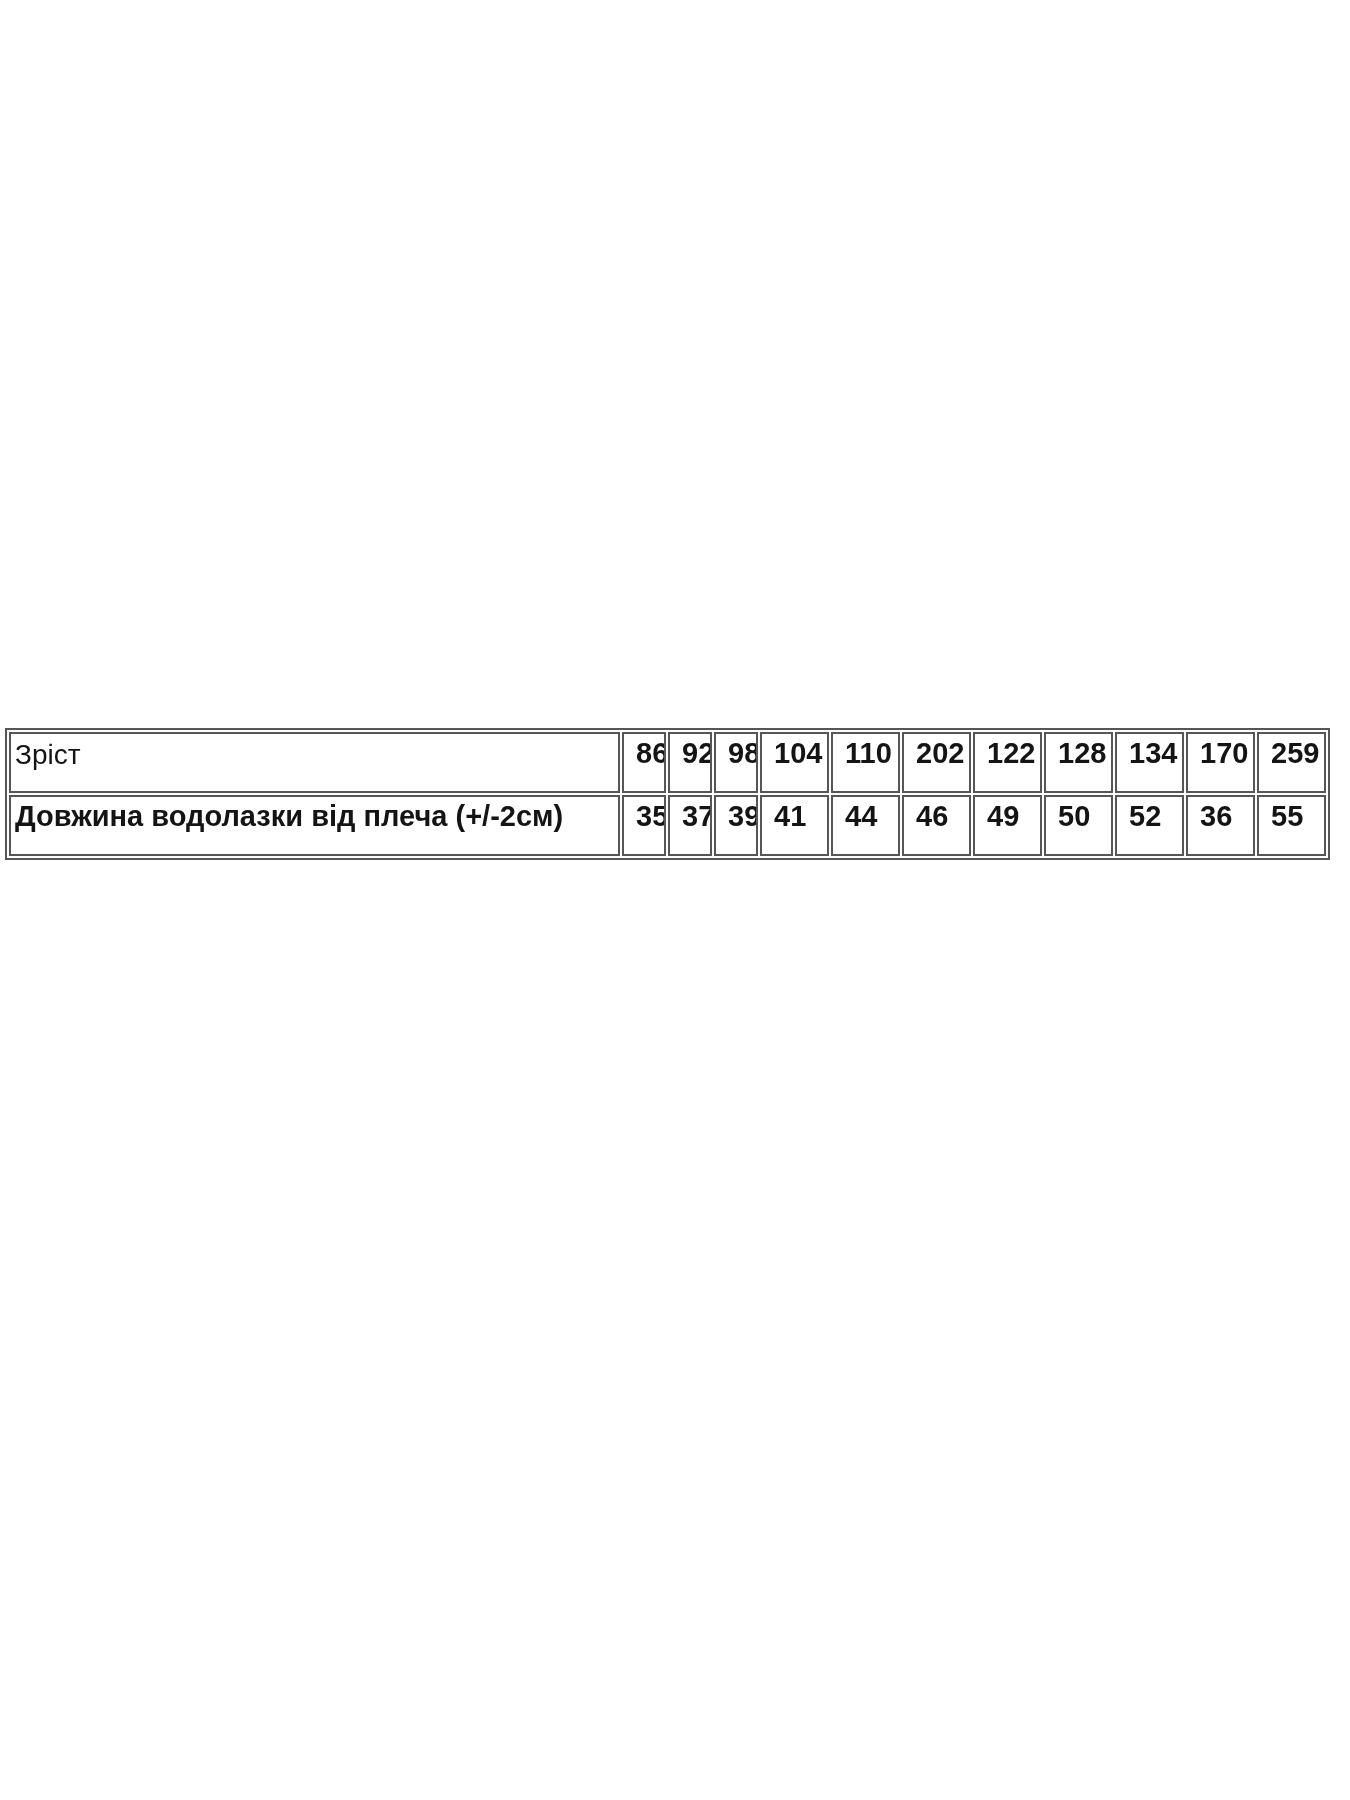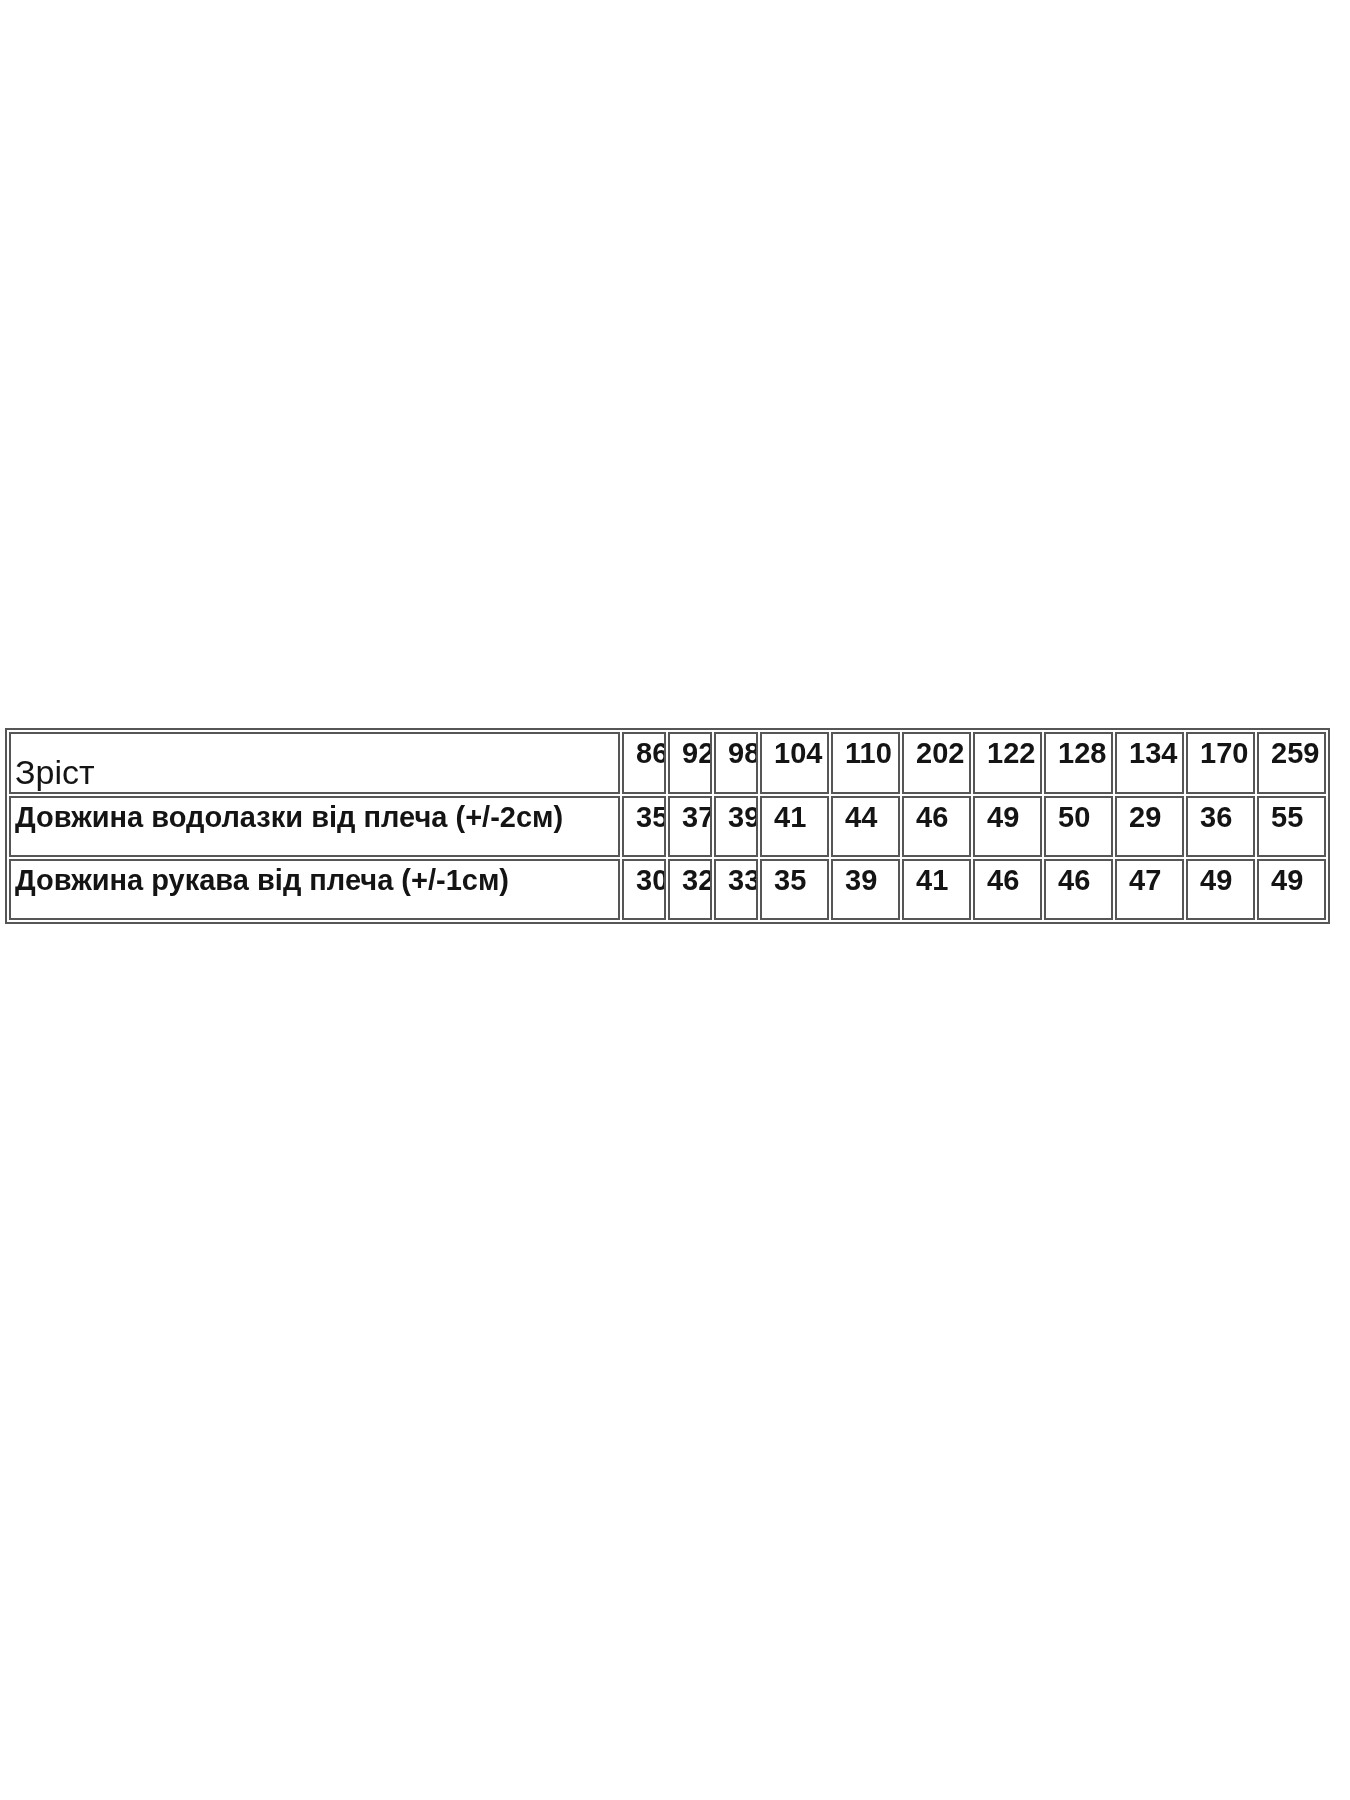--- a/index.html
+++ b/index.html
@@ -39,22 +39,22 @@
     font-weight: bold;
     color: var(--text-color);
     white-space: nowrap;
     overflow: hidden;
     text-align: left;
     line-height: 1.15;
     background: var(--bg-color);
   }
   .size-table td.label-regular {
     font-weight: normal;
-    font-size: 34px;
-    padding-top: 19px;
+    font-size: 28px;
+    padding-top: 5px;
   }
   .size-table td.value-cell {
     padding-left: 12px;
   }
   
   col.c-label { width: 611px; }
   col.c-narrow { width: 44px; }
   col.c-wide { width: 69px; }
 </style>
 </head>
@@ -94,33 +94,19 @@
         <tr>
           <td class="label-bold">Довжина водолазки від плеча (+/-2см)</td>
           <td class="value-cell">35</td>
           <td class="value-cell">37</td>
           <td class="value-cell">39</td>
           <td class="value-cell">41</td>
           <td class="value-cell">44</td>
           <td class="value-cell">46</td>
           <td class="value-cell">49</td>
           <td class="value-cell">50</td>
-          <td class="value-cell">29</td>
+          <td class="value-cell">52</td>
           <td class="value-cell">36</td>
           <td class="value-cell">55</td>
-        </tr>
-        <tr>
-          <td class="label-bold">Довжина рукава від плеча (+/-1см)</td>
-          <td class="value-cell">30</td>
-          <td class="value-cell">32</td>
-          <td class="value-cell">33</td>
-          <td class="value-cell">35</td>
-          <td class="value-cell">39</td>
-          <td class="value-cell">41</td>
-          <td class="value-cell">46</td>
-          <td class="value-cell">46</td>
-          <td class="value-cell">47</td>
-          <td class="value-cell">49</td>
-          <td class="value-cell">49</td>
         </tr>
       </tbody>
   </table>
 </div>
 
 </body></html>

